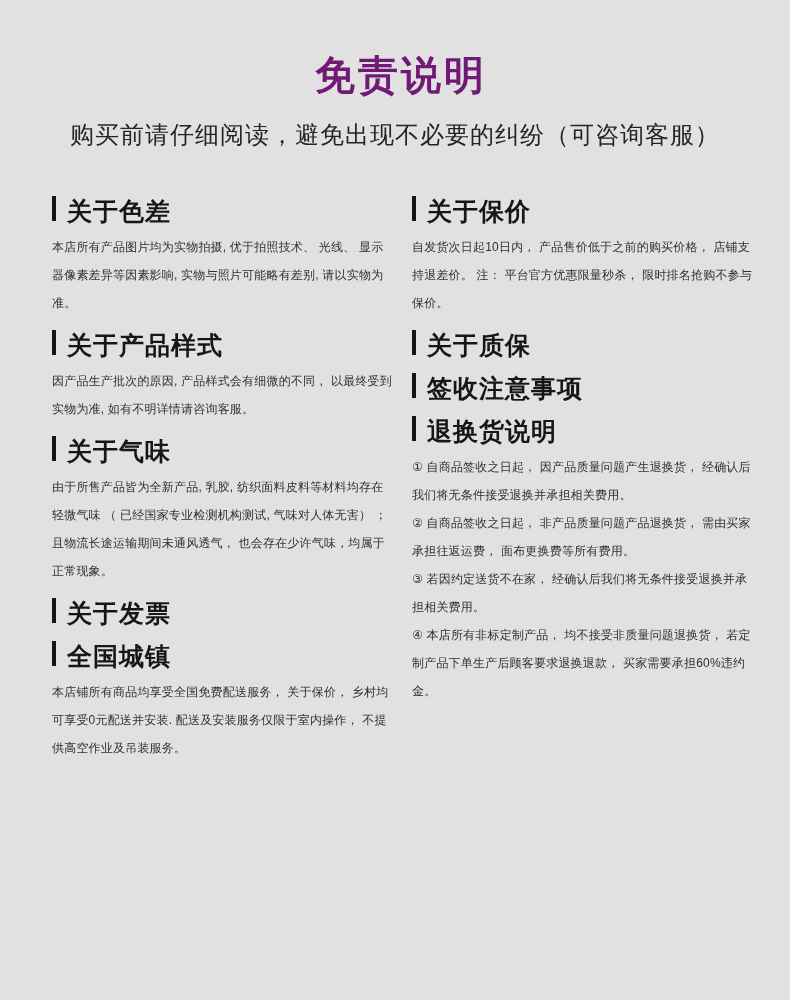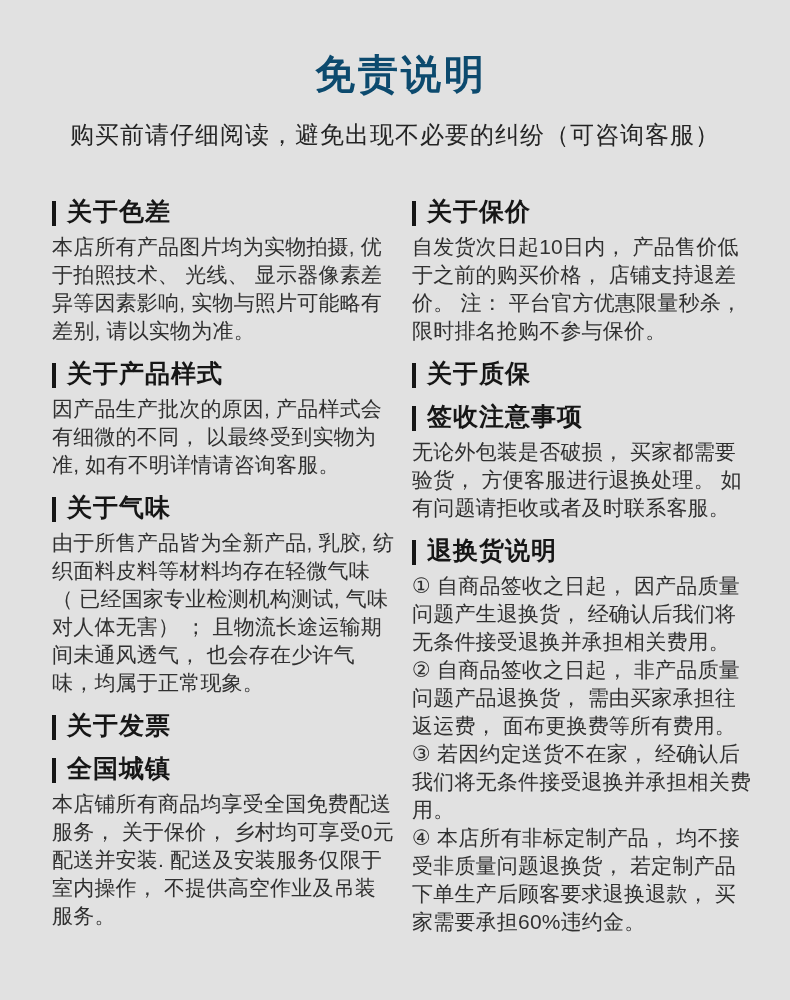--- a/index.html
+++ b/index.html
@@ -19,25 +19,24 @@
     width: 790px;
     height: 1000px;
     padding-top: 52px;
   }
   .header {
     text-align: center;
   }
   .page-title {
     font-size: 40px;
     font-weight: 700;
-    color: #0c4a6e;
+    color: #701a75;
     letter-spacing: 3px;
     margin: 0 0 22px 12px;
     line-height: 46px;
-    font-family: Liberation Serif, serif;
   }
   .page-subtitle {
     font-size: 24px;
     color: #242424;
     margin: 0 0 46px 0;
     line-height: 30px;
     letter-spacing: 1px;
     text-align: center;
   }
   .columns {
@@ -46,40 +45,40 @@
     padding: 0 35px 0 52px;
   }
   .col {
     width: 343px;
   }
   .section {
     margin-bottom: 13px;
   }
   .section-heading {
     display: flex;
-    align-items: flex-end;
+    align-items: flex-start;
     margin: 0 0 7px 0;
   }
   .heading-bar {
     width: 4px;
     height: 25px;
     background: #161616;
     margin-right: 11px;
     flex: 0 0 auto;
   }
   .heading-text {
     font-size: 25px;
     font-weight: 700;
     color: #161616;
     line-height: 30px;
     letter-spacing: 1px;
   }
   .section-body p {
     margin: 0;
-    font-size: 21px;
+    font-size: 12px;
     line-height: 28px;
     color: #303030;
     letter-spacing: 0.2px;
   }
 </style>
 </head>
 <body>
 
 <div class="page">
   <div class="header">
@@ -151,23 +150,20 @@
       <span class="heading-bar"></span>
       <span class="heading-text">关于质保</span>
     </div>
   </div>
 
   <div class="section">
     <div class="section-heading">
       <span class="heading-bar"></span>
       <span class="heading-text">签收注意事项</span>
     </div>
-    <div class="section-body">
-            <p>无论外包装是否破损， 买家都需要验货， 方便客服进行退换处理。 如有问题请拒收或者及时联系客服。</p>
-          </div>
   </div>
 
   <div class="section">
     <div class="section-heading">
       <span class="heading-bar"></span>
       <span class="heading-text">退换货说明</span>
     </div>
     <div class="section-body">
             <p>① 自商品签收之日起， 因产品质量问题产生退换货， 经确认后我们将无条件接受退换并承担相关费用。</p>
             <p>② 自商品签收之日起， 非产品质量问题产品退换货， 需由买家承担往返运费， 面布更换费等所有费用。</p>

